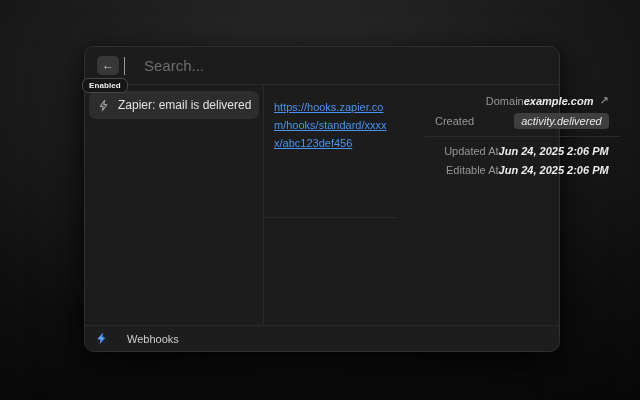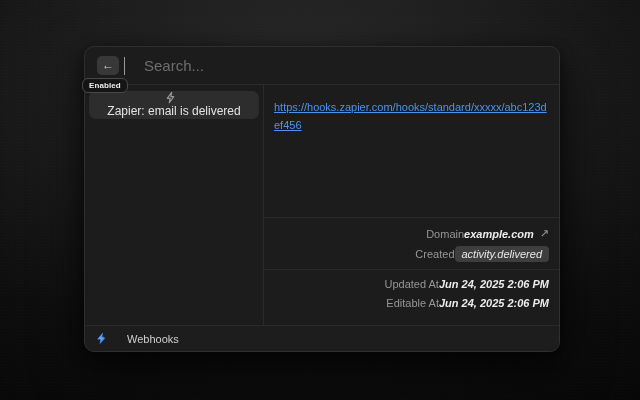--- a/index.html
+++ b/index.html
@@ -94,39 +94,39 @@
     padding: 6px 4px;
   }
   .list-item {
     height: 28px;
     background: #2d2d2d;
     border-radius: 7px;
     display: flex;
     align-items: center;
     padding: 0 8px;
     cursor: pointer;
-    flex-direction: column;
   }
   .list-item .item-icon {
     width: 13px; height: 13px;
     margin-right: 8px;
     flex: 0 0 auto;
     display: inline-flex;
   }
   .list-item .item-label {
     color: #e3e3e3;
     font-size: 12px;
     white-space: nowrap;
   }
 
   .detail-pane {
     flex: 1;
     display: flex;
-    flex-direction: column;
+    flex-direction: row;
     min-width: 0;
+    gap: 28px;
   }
   .url-section {
     height: 133px;
     flex: 0 0 133px;
     border-bottom: 1px solid #2a2a2a;
     padding: 12px 10px;
   }
   .url-link {
     color: #4b93f0;
     font-size: 11px;
@@ -162,20 +162,21 @@
     color: #9a9a9a;
     font-size: 11px;
     font-weight: 400;
   }
   .tag {
     background: #3e3e3e;
     border-radius: 4px;
     padding: 2px 7px;
     font-weight: 400;
     color: #e9e9e9;
+    margin-left: 40px;
   }
   .cross {
     color: #a5a5a5;
     font-size: 12px;
     font-weight: 400;
   }
   .meta-divider {
     height: 1px;
     background: #2a2a2a;
     margin: 4px -10px 4px -10px;

